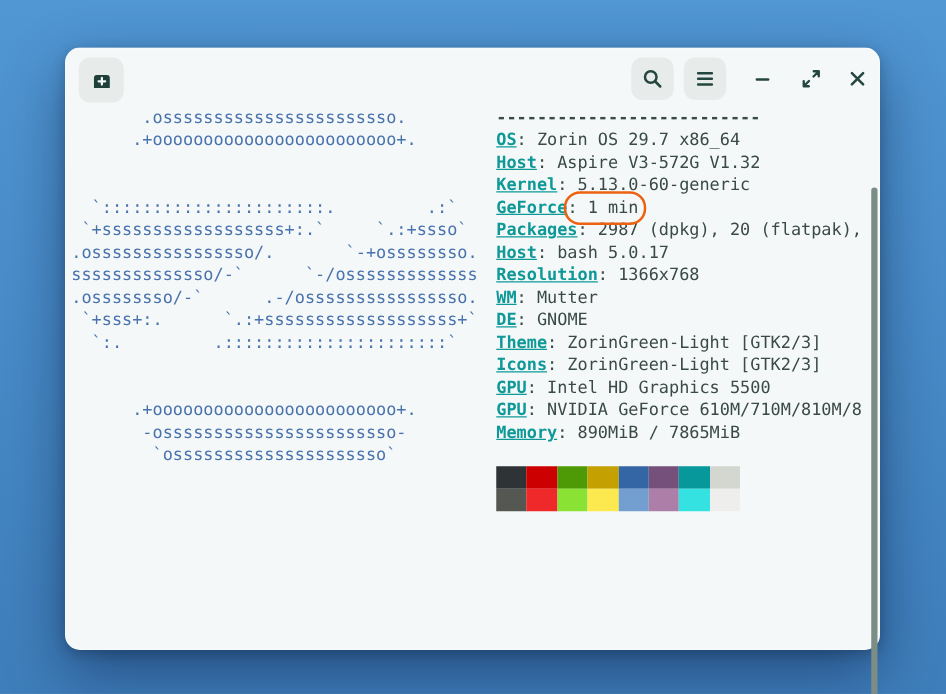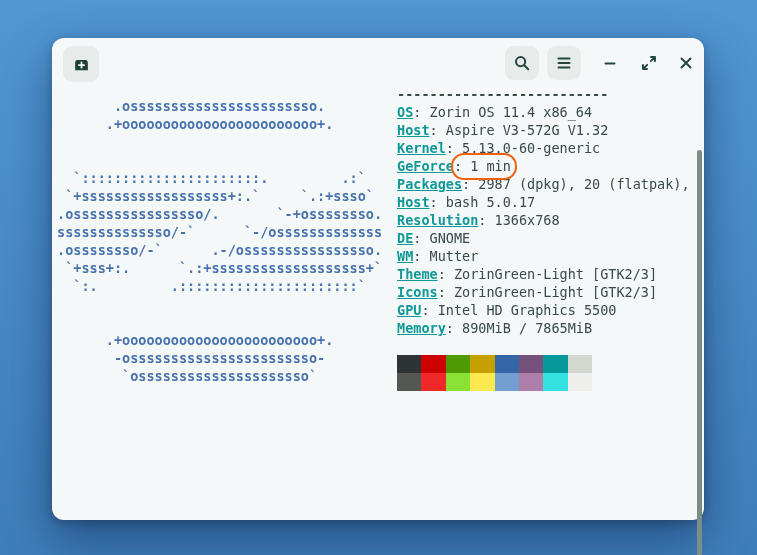--- a/index.html
+++ b/index.html
@@ -41,22 +41,22 @@
   .btn-menu{left:494px;}
   .ctl{position:absolute;top:10px;width:28px;height:28px;display:flex;
     align-items:center;justify-content:center;cursor:pointer;}
   .ctl-min{left:543px;}
   .ctl-max{left:582px;}
   .ctl-close{left:619px;}
   
   .termgrid{position:absolute;left:0;top:46px;right:0;bottom:0;
     font-family:"DejaVu Sans Mono","Liberation Mono",monospace;
     font-size:13.5px;line-height:18px;}
-  pre.art{position:absolute;left:4px;top:12px;margin:0;
-    font:inherit;font-weight:bold;color:var(--art-blue);line-height:18px;}
+  pre.art{position:absolute;left:4px;top:0;margin:0;
+    font:inherit;font-weight:normal;color:var(--art-blue);line-height:18px;}
   .infocol{position:absolute;left:344px;top:0;}
   .sep-row{color:var(--term-fg);font-weight:bold;letter-spacing:0;}
   .info-row{white-space:pre;color:var(--term-fg);}
   .info-row .lbl{color:var(--accent-teal);font-weight:bold;text-decoration:underline;}
   .palette{margin-top:18px;width:195px;}
   .prow{display:flex;height:18px;}
   .prow .sw{width:24.4px;height:18px;}
   .annot{position:absolute;left:398px;top:68px;width:66px;height:27px;
     border:2.5px solid var(--annot);border-radius:13px;box-sizing:border-box;}
   .scrollbar{position:absolute;left:644px;top:65px;width:5px;height:410px;
@@ -149,32 +149,33 @@
  `+sss+:.      `.:+sssssssssssssssssss+`
   `:.         .::::::::::::::::::::::`
 
 
       .+oooooooooooooooooooooooo+.
        -osssssssssssssssssssssso-
         `osssssssssssssssssssso`</pre>
     <div class="infocol">
       <div class="sep-row">--------------------------</div>
       <div id="info-rows">
-          <div class="info-row"><span class="lbl">OS</span><span class="val">: Zorin OS 11.4 x86_64</span></div>
+          <div class="info-row"><span class="lbl">OS</span><span class="val">: Zorin OS 29.7 x86_64</span></div>
           <div class="info-row"><span class="lbl">Host</span><span class="val">: Aspire V3-572G V1.32</span></div>
           <div class="info-row"><span class="lbl">Kernel</span><span class="val">: 5.13.0-60-generic</span></div>
           <div class="info-row"><span class="lbl">GeForce</span><span class="val">: 1 min</span></div>
           <div class="info-row"><span class="lbl">Packages</span><span class="val">: 2987 (dpkg), 20 (flatpak),</span></div>
           <div class="info-row"><span class="lbl">Host</span><span class="val">: bash 5.0.17</span></div>
           <div class="info-row"><span class="lbl">Resolution</span><span class="val">: 1366x768</span></div>
+          <div class="info-row"><span class="lbl">WM</span><span class="val">: Mutter</span></div>
           <div class="info-row"><span class="lbl">DE</span><span class="val">: GNOME</span></div>
-          <div class="info-row"><span class="lbl">WM</span><span class="val">: Mutter</span></div>
           <div class="info-row"><span class="lbl">Theme</span><span class="val">: ZorinGreen-Light [GTK2/3]</span></div>
           <div class="info-row"><span class="lbl">Icons</span><span class="val">: ZorinGreen-Light [GTK2/3]</span></div>
           <div class="info-row"><span class="lbl">GPU</span><span class="val">: Intel HD Graphics 5500</span></div>
+          <div class="info-row"><span class="lbl">GPU</span><span class="val">: NVIDIA GeForce 610M/710M/810M/8</span></div>
           <div class="info-row"><span class="lbl">Memory</span><span class="val">: 890MiB / 7865MiB</span></div>
         </div>
       <div class="palette">
         <div class="prow" id="palette-normal">
             <div class="sw" style="background: rgb(46, 52, 54);"></div>
             <div class="sw" style="background: rgb(204, 0, 0);"></div>
             <div class="sw" style="background: rgb(78, 154, 6);"></div>
             <div class="sw" style="background: rgb(196, 160, 0);"></div>
             <div class="sw" style="background: rgb(52, 101, 164);"></div>
             <div class="sw" style="background: rgb(117, 80, 123);"></div>

